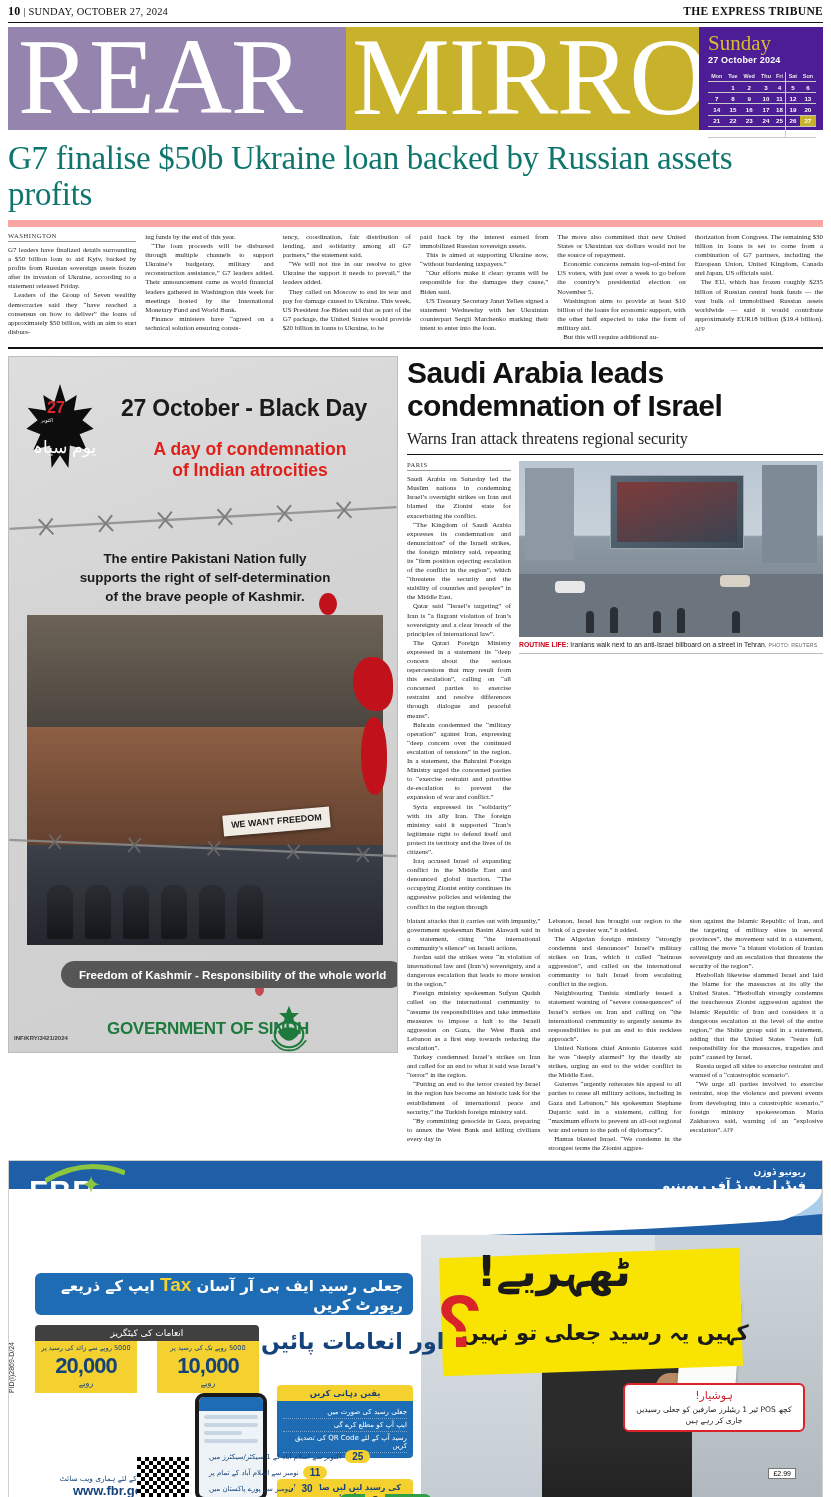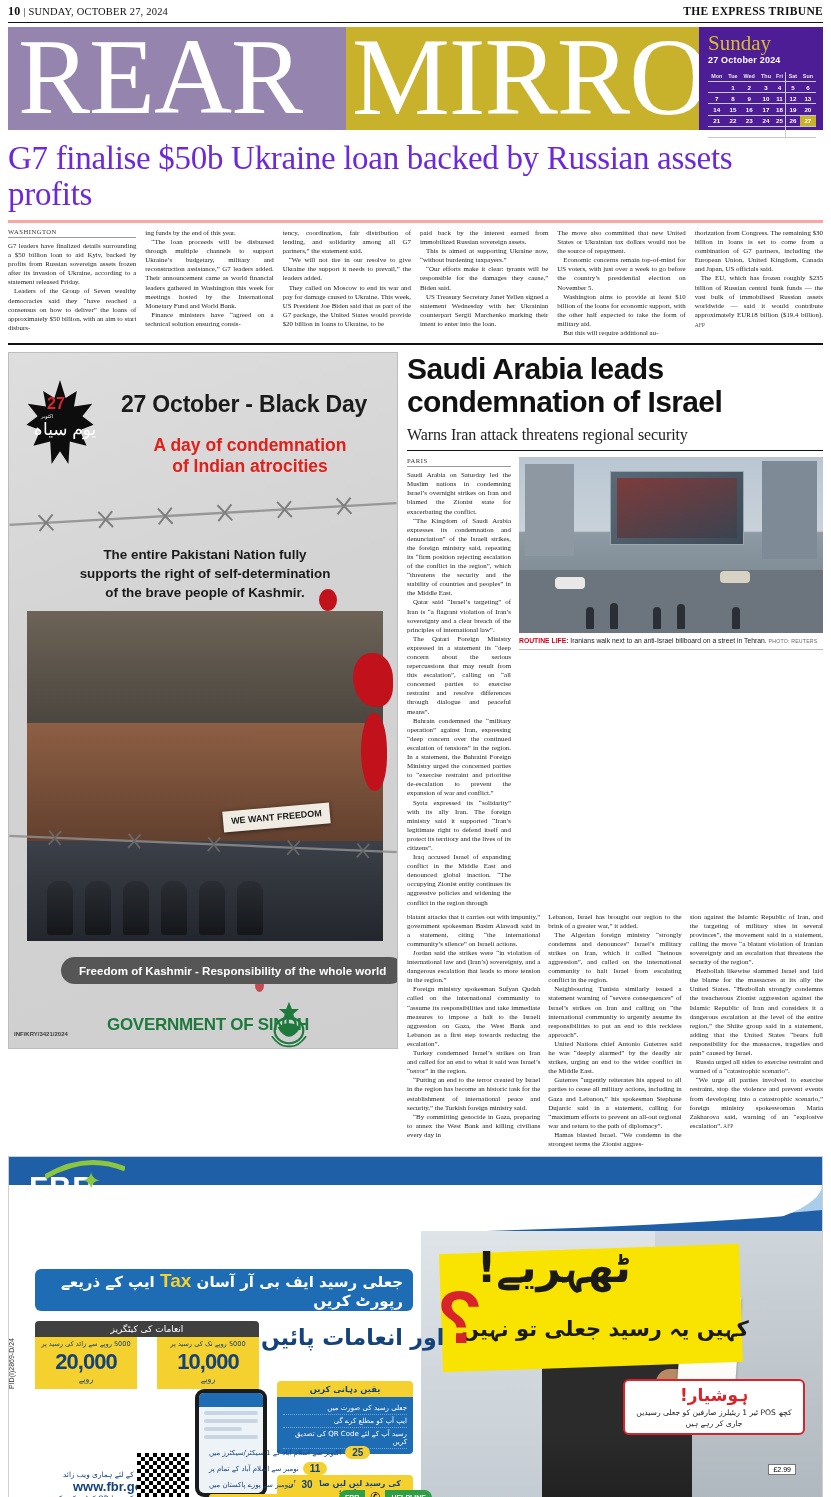--- a/index.html
+++ b/index.html
@@ -42,23 +42,23 @@
   table.cal { border-collapse: collapse; margin-top: 7px; width: 108px; font-family: "Liberation Sans", sans-serif; }
   table.cal th { font-size:5.4px; font-weight:700; color:#e8e8e8; padding:1px 0 2px 0; text-align:center; }
   table.cal td { font-size:6.2px; font-weight:700; color:#ffffff; text-align:center; padding:1.6px 0; }
   table.cal th.sep, table.cal td.sep { border-left: 1px solid #c9c9c9; }
   table.cal tr { border-bottom: 1px solid #c9c9c9; }
   table.cal td.hl { background:#c8b12b; color:#fff; }
 
   
   .lead-head {
     font-family: "Liberation Serif", serif;
-    font-size: 33px; line-height: 36px; font-weight: 400; color: #6d28d9;
+    font-size: 33px; line-height: 36px; font-weight: 400; color: #0f766e;
     padding: 10px 0 8px 0; letter-spacing: -.3px;
-    border-bottom: 3px solid #fca5a5;
+    border-bottom: 7px solid #fca5a5;
   }
 
   
   .g7-cols { display:flex; gap: 9px; padding-top: 5px; padding-bottom: 6px; border-bottom: 2px solid #111; }
   .g7-col { flex: 1 1 0; }
   .dateline {
     font-family: "Liberation Serif", serif; font-size: 6.6px; letter-spacing:.5px;
     color:#333; border-bottom:.7px solid #999; padding-bottom:2px; margin-bottom:3px; text-transform: uppercase;
   }
   .body-txt {
@@ -85,21 +85,21 @@
   }
   .leaf-date {
     position:absolute; left:38px; top:42px; color:#d7262c; font-family:"Liberation Sans",sans-serif;
     font-size:16px; font-weight:700; z-index:3;
   }
   .leaf-urdu-sm {
     position:absolute; left:32px; top:60px; color:#fff; font-size:5px; z-index:3;
     font-family:"DejaVu Sans",sans-serif;
   }
   .leaf-urdu {
-    position:absolute; left:24px; top:66px; color:#fff; font-size:17px; z-index:3;
+    position:absolute; left:24px; top:80px; color:#fff; font-size:17px; z-index:3;
     font-family:Liberation Sans, sans-serif; direction:rtl;
   }
   .p-title {
     position:absolute; left:112px; top:38px;
     font-family:"Liberation Sans",sans-serif; font-size:23px; font-weight:700; color:#1b1b1b;
     letter-spacing:-.2px;
   }
   .p-sub {
     position:absolute; left:96px; top:82px; width:290px; text-align:center;
     font-family:"Liberation Sans",sans-serif; font-size:17.5px; font-weight:700; color:#e0201b;
@@ -299,21 +299,21 @@
     font-family:"DejaVu Sans",sans-serif; font-size:21px; font-weight:700; color:#1a1a1a;
   }
   .qmark {
     position:absolute; left:428px; top:118px; z-index:6; color:#d8232a;
     font-family:"Liberation Sans",sans-serif; font-size:74px; font-weight:700; transform:scaleX(-1);
   }
   .hoshiar {
     position:absolute; left:614px; top:222px; width:182px; z-index:6;
     background:#fff; border:2px solid #d8232a; border-radius:6px; padding:4px 6px; text-align:center;
   }
-  .hoshiar-t { color:#d8232a; font-family:"DejaVu Sans",sans-serif; font-size:17px; font-weight:700; direction:rtl;}
+  .hoshiar-t { color:#d8232a; font-family:"DejaVu Sans",sans-serif; font-size:11px; font-weight:400; direction:rtl;}
   .hoshiar-b { color:#1a1a1a; font-family:"DejaVu Sans",sans-serif; font-size:7.6px; direction:rtl; line-height:11px; margin-top:2px;}
   .price-tag {
     position:absolute; right:28px; bottom:36px; background:#ffffff; border:1px solid #777;
     font-family:"Liberation Sans",sans-serif; font-size:7px; padding:1px 4px; z-index:6;
   }
   .fbr-bottom-white {
     position:absolute; left:0; bottom:28px; width:412px; height:92px; background:#fff; z-index:4;
   }
   .web-block { position:absolute; left:20px; bottom:40px; z-index:6; text-align:center; }
   .web-ur { font-family:"DejaVu Sans",sans-serif; font-size:7.4px; color:#14427a; direction:rtl; }
@@ -629,20 +629,25 @@
       <div style="position:relative">
         <svg style="position:absolute;left:16px;top:-12px;" width="80" height="20" viewBox="0 0 80 20">
           <path d="M0 18 Q40 -6 80 10" stroke="#8cc63e" stroke-width="5" fill="none"></path>
         </svg>
         <div class="fbr-star">✦</div>
         <div class="fbr-logo-txt">FBR</div>
         <div class="fbr-logo-sub">PAKISTAN</div>
       </div>
     </div>
 
+    <div class="fbr-ur-r">
+      <div class="l1">ریونیو ڈوژن</div>
+      <div class="l2">فیڈرل بورڈ آف ریوینیو</div>
+      <div class="l3">حکومت پاکستان</div>
+    </div>
 
     <div class="blue-ribbon">
       <div class="ribbon-ur">
         <span>جعلی رسید ایف بی آر آسان</span>
         <span class="tax">Tax</span>
         <span>ایپ کے ذریعے رپورٹ کریں</span>
       </div>
     </div>
 
     <div class="prize-box">
@@ -699,21 +704,21 @@
     <div class="burst-ur2">کہیں یہ رسید جعلی تو نہیں</div>
 
     <div class="hoshiar">
       <div class="hoshiar-t">ہوشیار!</div>
       <div class="hoshiar-b">کچھ POS ٹیر 1 ریٹیلرز صارفین کو جعلی رسیدیں جاری کر رہے ہیں</div>
     </div>
 
     <div class="fbr-bottom-white"></div>
 
     <div class="web-block">
-      <div class="web-ur">کے لئے ہماری ویب زائد</div>
+      <div class="web-ur">کے لئے ہماری ویب سائٹ</div>
       <div class="web-url">www.fbr.gov.pk</div>
       <div class="web-ur">وزٹ کریں یا QR کوڈ سکین کریں</div>
     </div>
 
     <div class="qr"></div>
 
     <div class="steps">
       <div id="steps-list">
           <div class="step-row">
             <span class="step-num">25</span>

